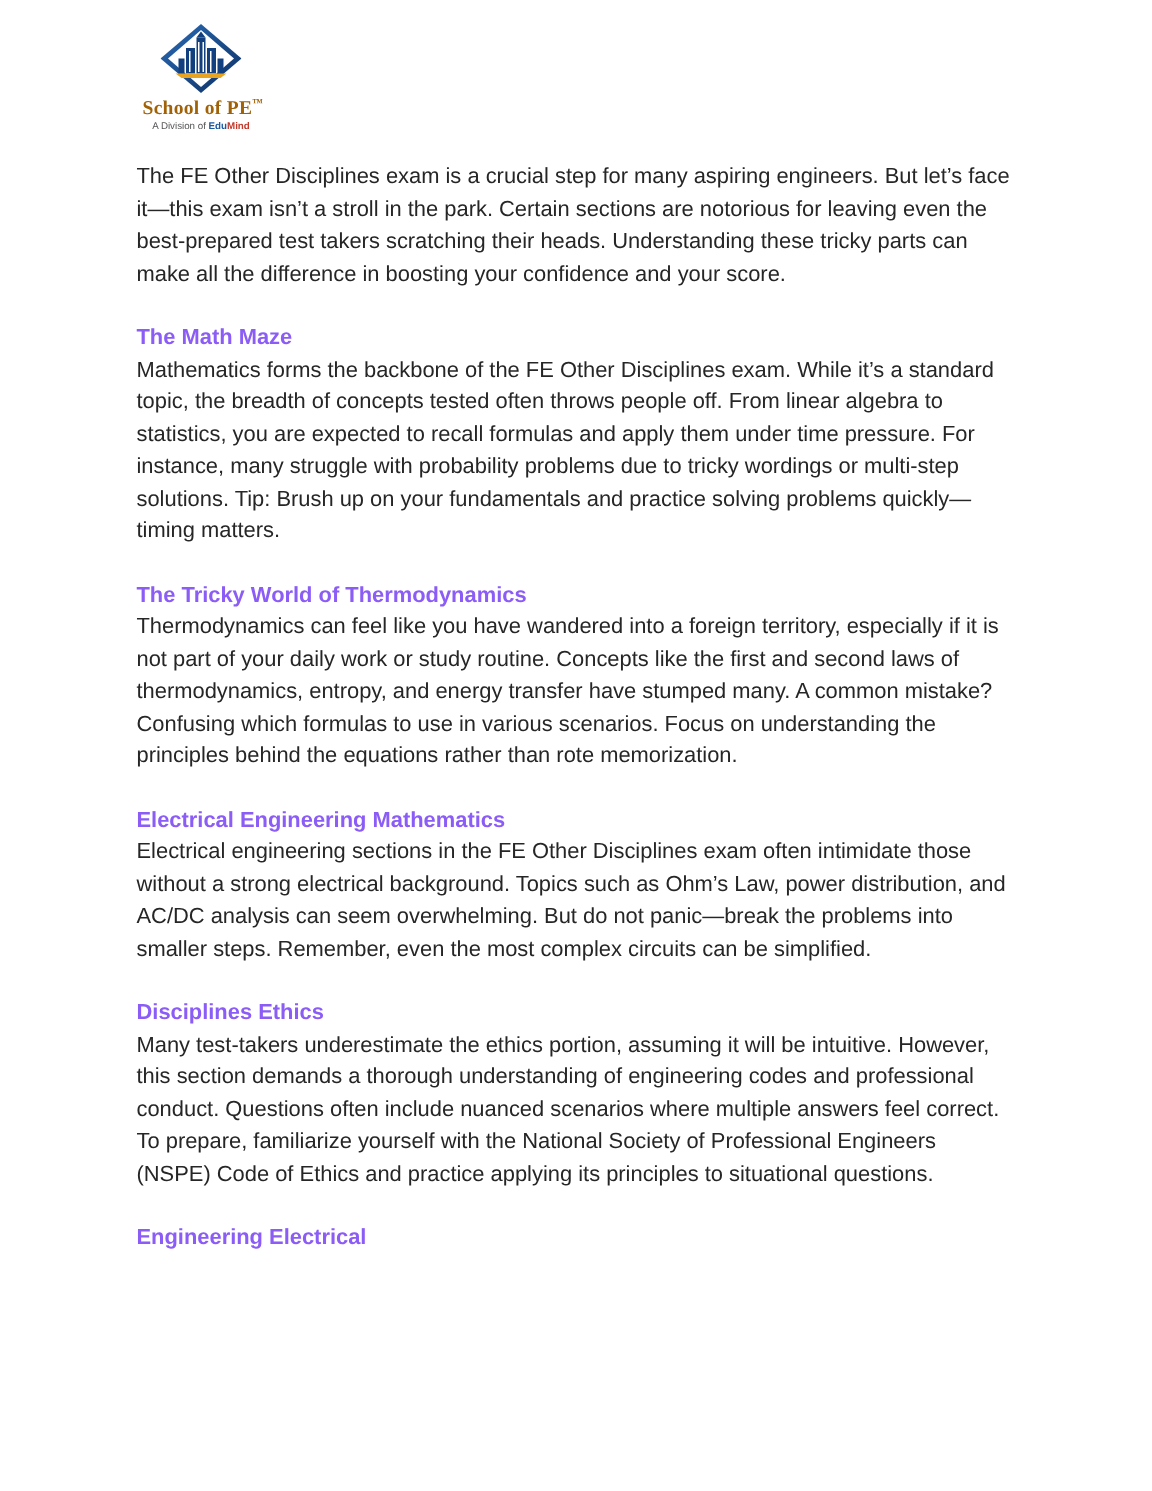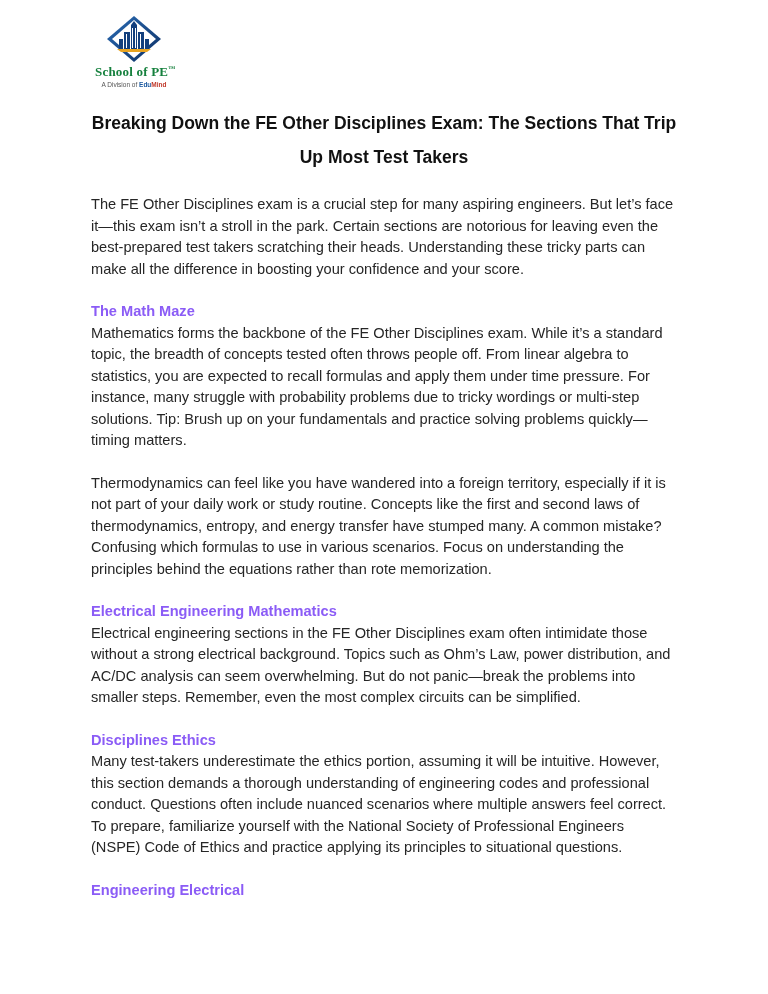--- a/index.html
+++ b/index.html
@@ -19,21 +19,21 @@
   .logo-block {
     width: 78px;
     margin-left: 4px;
     text-align: center;
   }
   .logo-mark { display: block; margin: 0 auto 2px auto; }
   .logo-brand {
     font-family: "Liberation Serif", serif;
     font-weight: bold;
     font-size: 13px;
-    color: #15803d;
+    color: #a16207;
     letter-spacing: 0.2px;
     white-space: nowrap;
   }
   .logo-brand sup { font-size: 7px; }
   .logo-tagline {
     font-size: 6.5px;
     color: #555;
     margin-top: 1px;
     white-space: nowrap;
   }
@@ -99,31 +99,31 @@
           <line x1="19.5" y1="18" x2="19.5" y2="32"></line>
           <line x1="33.5" y1="18" x2="33.5" y2="32"></line>
         </g>
 
         <polygon points="10,33 44,33 40,36 14,36" fill="#e8a421"></polygon>
       </svg>
       <div class="logo-brand"><span>School of PE</span><sup>™</sup></div>
       <div class="logo-tagline"><span>A Division of </span><span class="edu">Edu</span><span class="mind">Mind</span></div>
     </div>
 
-    <h1 class="doc-title">Breaking Down the FE Other Disciplines Exam: The Sections That Trip Up Most Test Takers</h1>
 
     <div class="doc-body">
       <p class="section">The FE Other Disciplines exam is a crucial step for many aspiring engineers. But let’s face it—this exam isn’t a stroll in the park. Certain sections are notorious for leaving even the best-prepared test takers scratching their heads. Understanding these tricky parts can make all the difference in boosting your confidence and your score.</p>
 
       <div class="section">
         <h3 class="section-heading">The Math Maze</h3>
         <p>Mathematics forms the backbone of the FE Other Disciplines exam. While it’s a standard topic, the breadth of concepts tested often throws people off. From linear algebra to statistics, you are expected to recall formulas and apply them under time pressure. For instance, many struggle with probability problems due to tricky wordings or multi-step solutions. Tip: Brush up on your fundamentals and practice solving problems quickly—timing matters.</p>
       </div>
 
       <div class="section">
+        <h3 class="section-heading">The Tricky World of Thermodynamics</h3>
         <p>Thermodynamics can feel like you have wandered into a foreign territory, especially if it is not part of your daily work or study routine. Concepts like the first and second laws of thermodynamics, entropy, and energy transfer have stumped many. A common mistake? Confusing which formulas to use in various scenarios. Focus on understanding the principles behind the equations rather than rote memorization.</p>
       </div>
 
       <div class="section">
         <h3 class="section-heading">Electrical Engineering Mathematics</h3>
         <p>Electrical engineering sections in the FE Other Disciplines exam often intimidate those without a strong electrical background. Topics such as Ohm’s Law, power distribution, and AC/DC analysis can seem overwhelming. But do not panic—break the problems into smaller steps. Remember, even the most complex circuits can be simplified.</p>
       </div>
 
       <div class="section">
         <h3 class="section-heading">Disciplines Ethics</h3>

